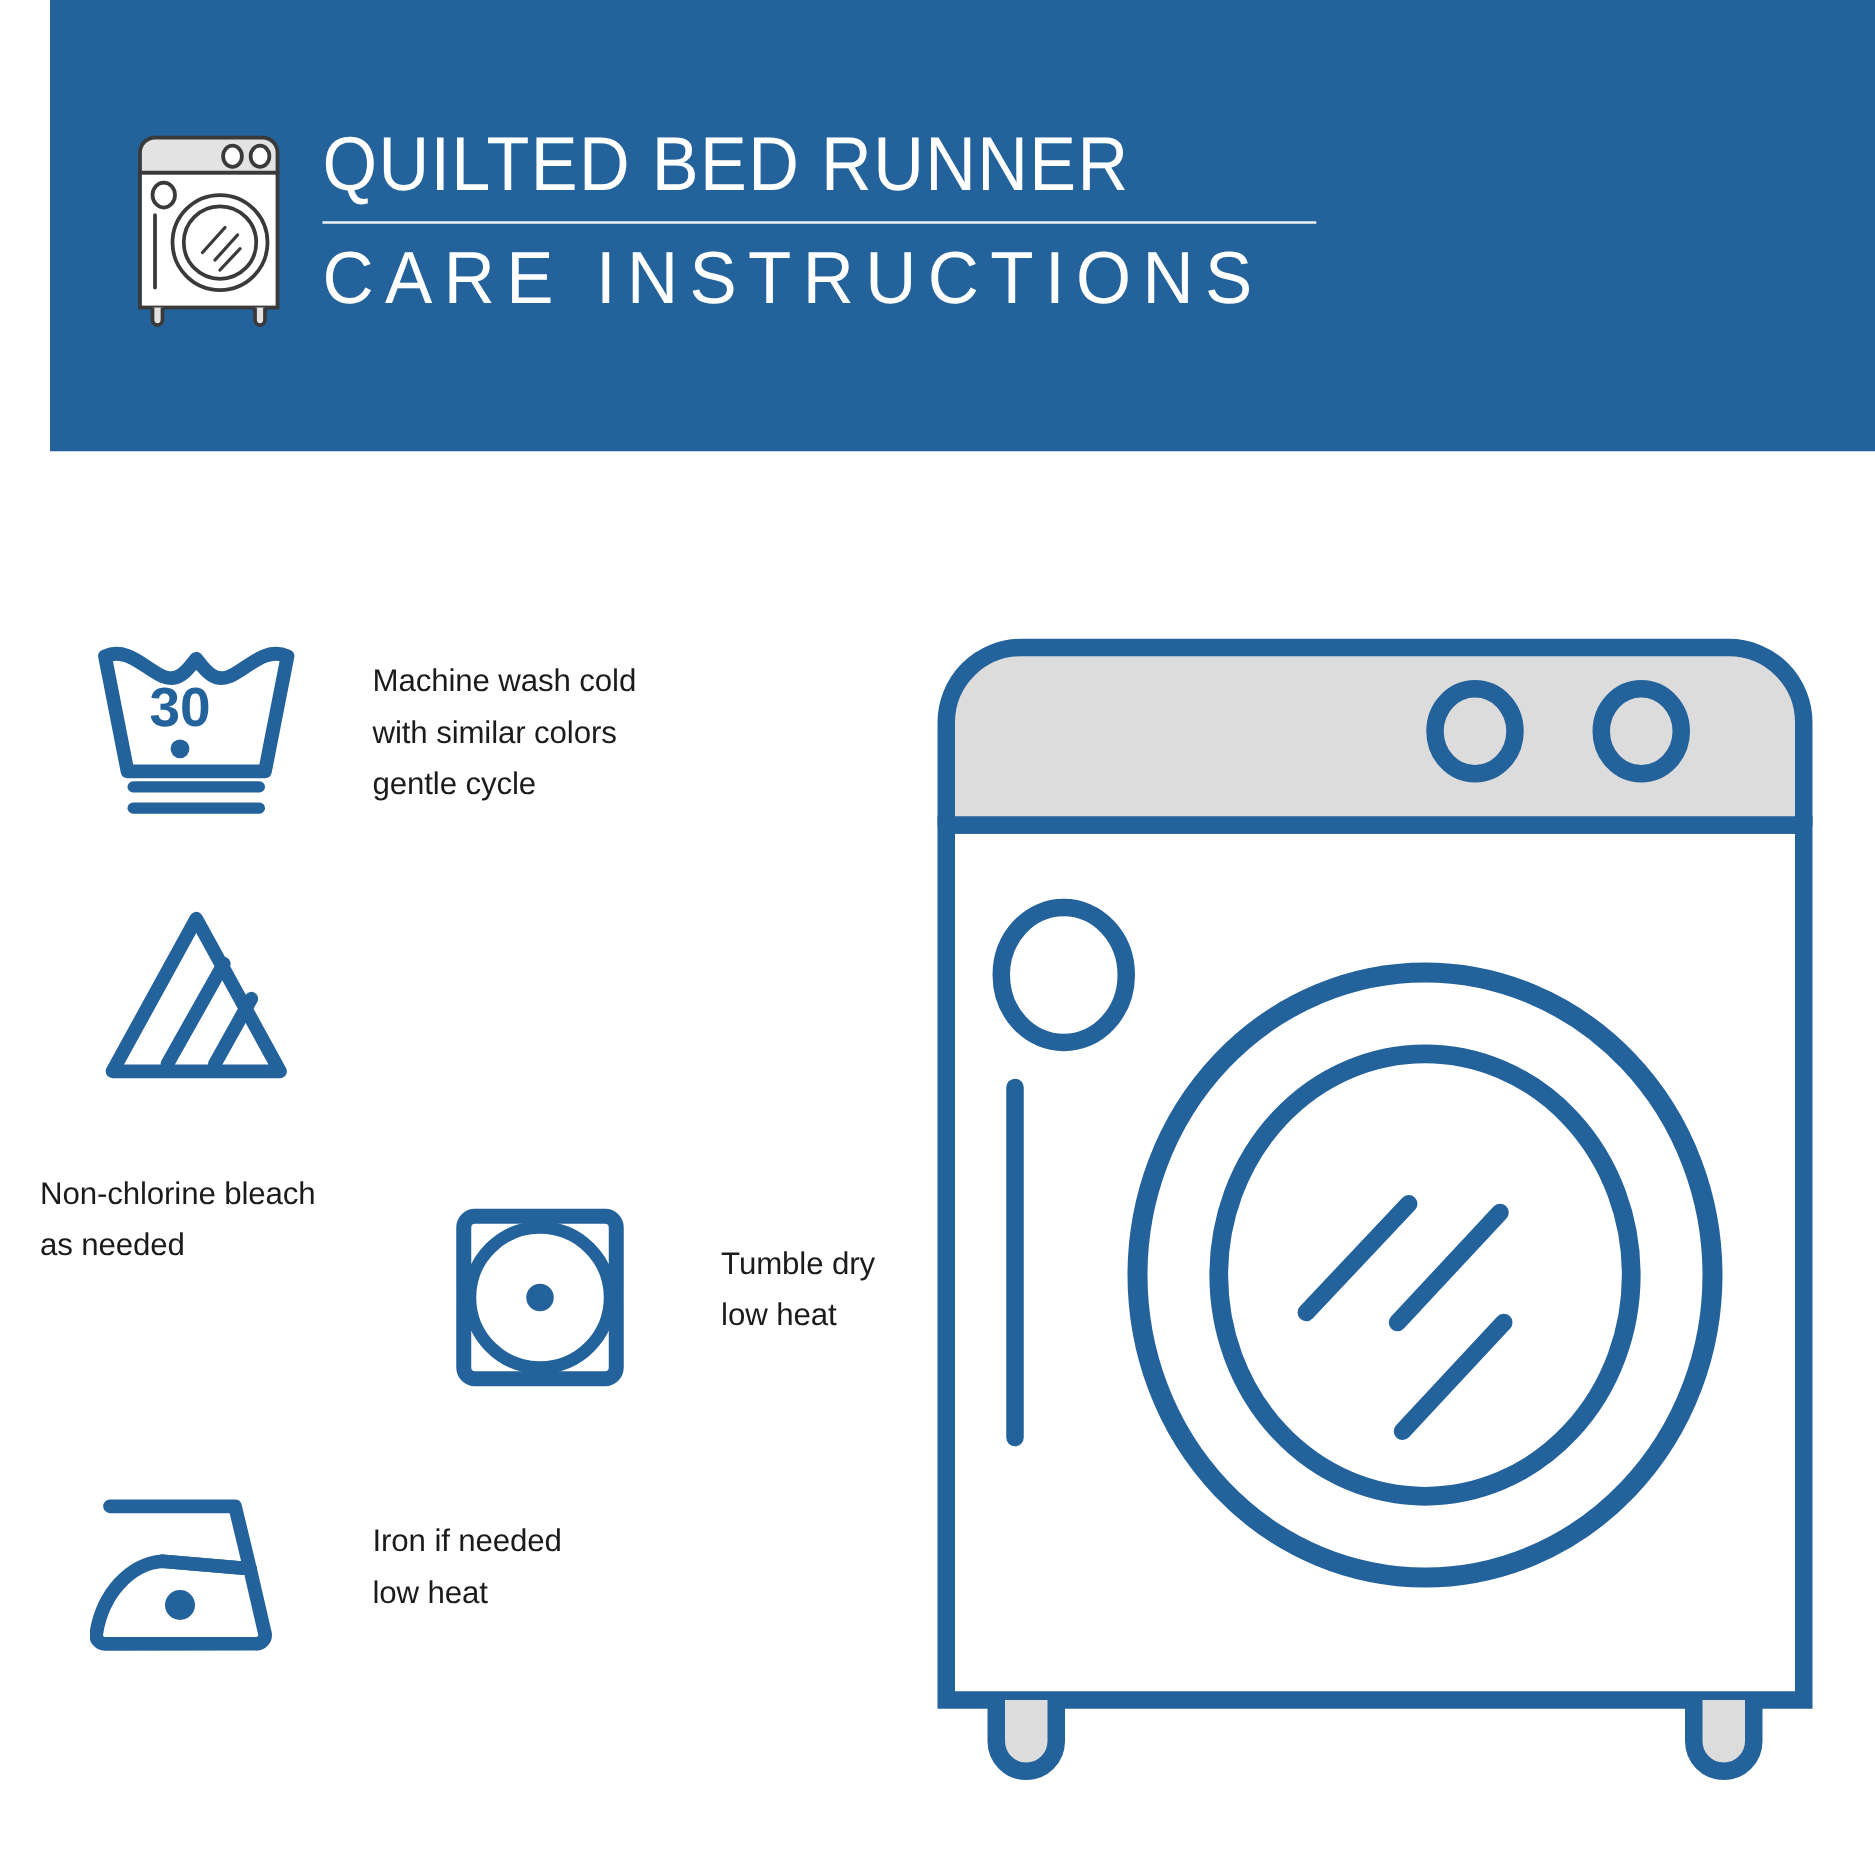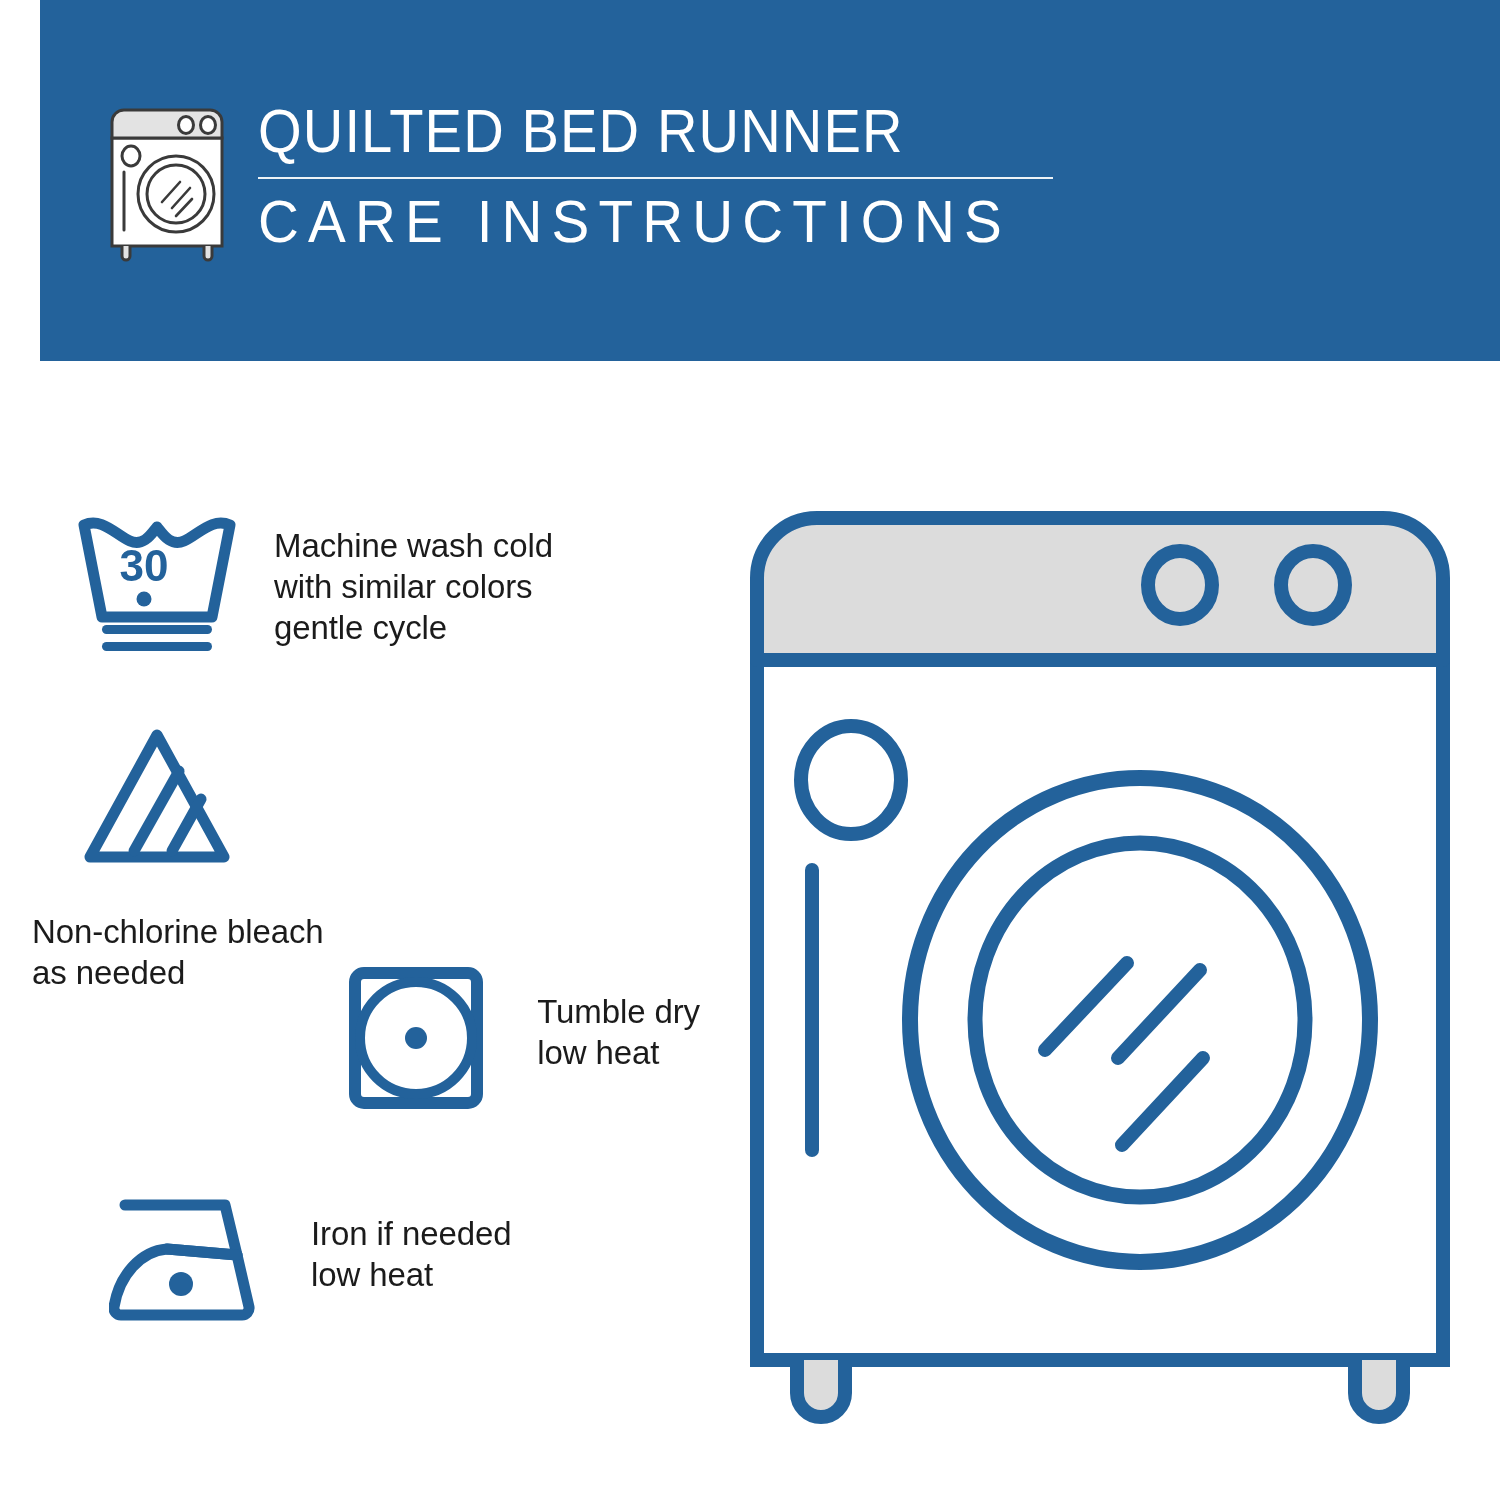--- a/index.html
+++ b/index.html
@@ -81,40 +81,41 @@
     top: 361px;
     width: 700px;
     height: 1139px;
   }
   .care-row {
     position: absolute;
     left: 0;
     width: 700px;
     display: flex;
     align-items: flex-start;
+    gap: 24px;
   }
   .care-row-1 { top: 150px; }
   .care-row-2 { top: 362px; flex-direction: column; }
   .care-row-3 { top: 600px; justify-content: flex-end; }
-  .care-row-4 { top: 822px; margin-left: 37px; }
+  .care-row-4 { top: 822px; }
 
   .care-icon {
     width: 170px;
     min-width: 170px;
     height: 150px;
     margin-left: 72px;
     display: flex;
     align-items: flex-start;
     justify-content: flex-start;
   }
   .care-label {
     margin-left: 32px;
     padding-top: 14px;
     font-family: "Liberation Sans", sans-serif;
-    font-size: 33px;
+    font-size: 25px;
     line-height: 41px;
     color: #1b1b1b;
     font-weight: 400;
     letter-spacing: -0.1px;
     white-space: pre-line;
   }
   .care-row-2 .care-label { padding-top: 38px; }
   .care-row-3 .care-label { padding-top: 30px; }
   .care-row-4 .care-label { padding-top: 30px; }
 

